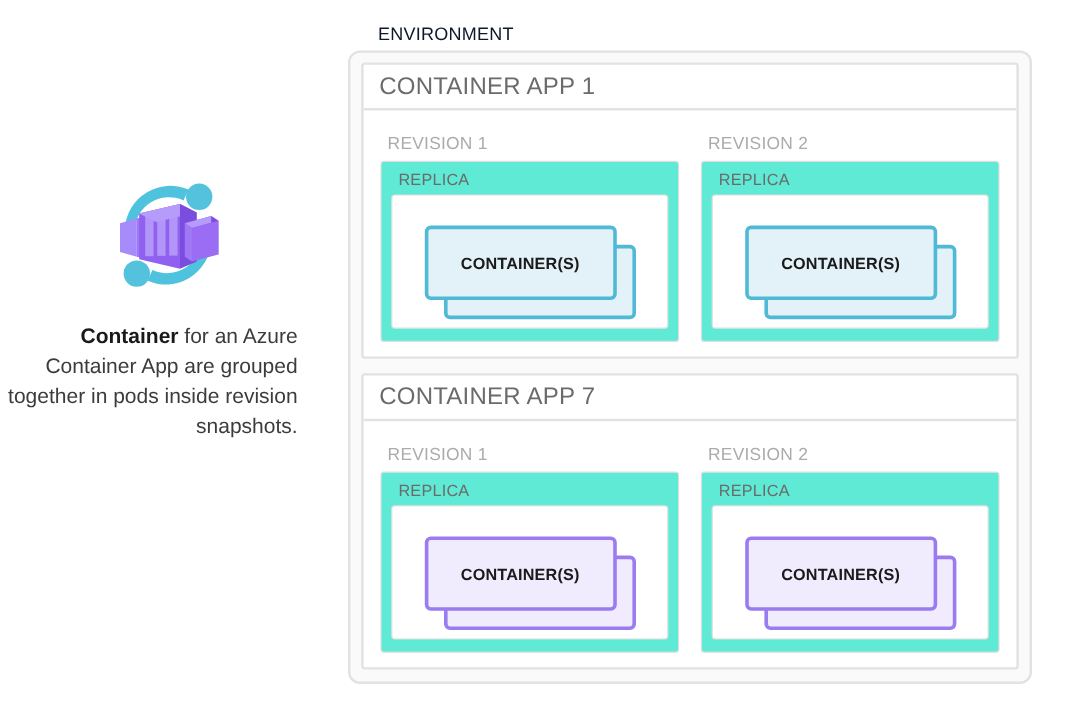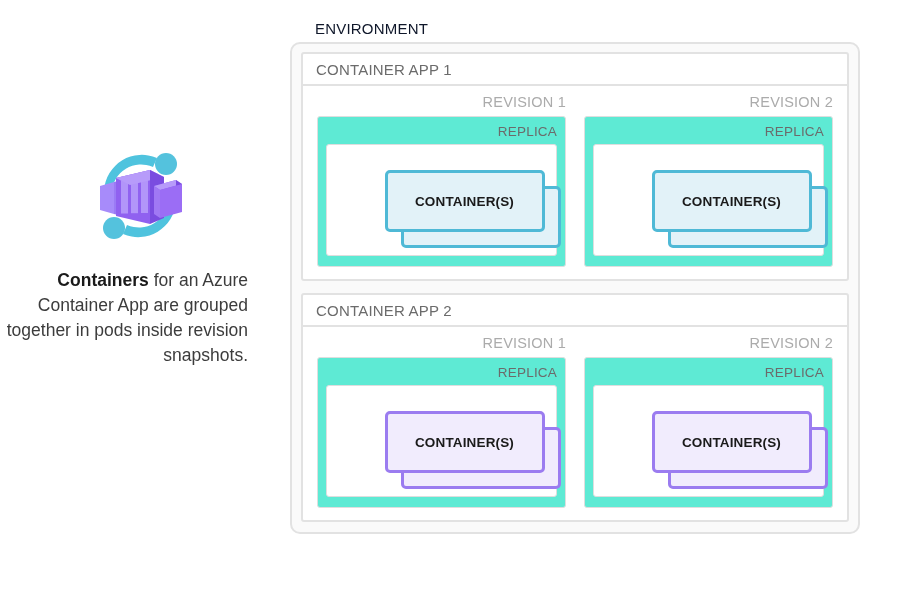--- a/index.html
+++ b/index.html
@@ -84,38 +84,37 @@
   .app-box {
     border: 2px solid #e2e2e2;
     border-radius: 3px;
     background: #ffffff;
     padding: 0 0 12px 0;
     margin-bottom: 12px;
   }
   .app-box:last-child { margin-bottom: 0; }
 
   .app-label {
-    font-size: 15px;
+    font-size: 20px;
     color: #6b6b6b;
     padding: 7px 0 6px 13px;
   }
 
   .app-inner {
     border-top: 2px solid #e2e2e2;
     padding: 0 14px;
     display: flex;
     gap: 18px;
   }
 
   
   .rev-col {
     flex: 1 1 0;
     min-width: 0;
-    padding-top: 8px;
-    text-align: right;
+    padding-top: 20px;
   }
   .rev-label {
     font-size: 14.5px;
     color: #ababab;
     padding: 0 0 6px 6px;
   }
   .rev-box {
     border: 1.5px solid #dedede;
     border-radius: 3px;
     background: #5eead4;
@@ -135,21 +134,20 @@
   }
 
   
   .stack {
     position: absolute;
     left: 50%;
     top: 50%;
     transform: translate(-50%, -50%);
     width: 176px;
     height: 60px;
-    margin-left: 31px;
   }
   .card {
     position: absolute;
     border-radius: 5px;
     box-sizing: border-box;
   }
   .card.back {
     left: 16px;
     top: 16px;
     width: 160px;
@@ -215,21 +213,21 @@
 
       <path d="M66 42 L88 36 L88 64 L66 70 Z" fill="#8B5CF6"></path>
       <path d="M66 42 L88 36 L94 40 L72 46 Z" fill="#B79BFA"></path>
       <path d="M88 36 L94 40 L94 68 L88 64 Z" fill="#7A4CE0"></path>
       <path d="M66 42 L72 46 L72 74 L66 70 Z" fill="#A078F4"></path>
       <path d="M72 46 L94 40 L94 68 L72 74 Z" fill="#9B6DF5"></path>
     </svg>
   </div>
 
   <div id="legend-caption">
-    <span class="lead">Containers</span><span> for an Azure Container App are grouped together in pods inside revision snapshots.</span>
+    <span class="lead">Container</span><span> for an Azure Container App are grouped together in pods inside revision snapshots.</span>
   </div>
 </div>
 
 <div id="diagram">
 
   <div class="env-label">ENVIRONMENT</div>
 
   <div id="env-box">
 
     <div class="app-box">
@@ -263,21 +261,21 @@
                 </div>
               </div>
             </div>
           </div>
         </div>
 
       </div>
     </div>
 
     <div class="app-box">
-      <div class="app-label">CONTAINER APP 2</div>
+      <div class="app-label">CONTAINER APP 7</div>
       <div class="app-inner">
 
         <div class="rev-col">
           <div class="rev-label">REVISION 1</div>
           <div class="rev-box">
             <div class="replica-label">REPLICA</div>
             <div class="replica-box">
               <div class="stack theme-purple">
                 <div class="card back"></div>
                 <div class="card front">

